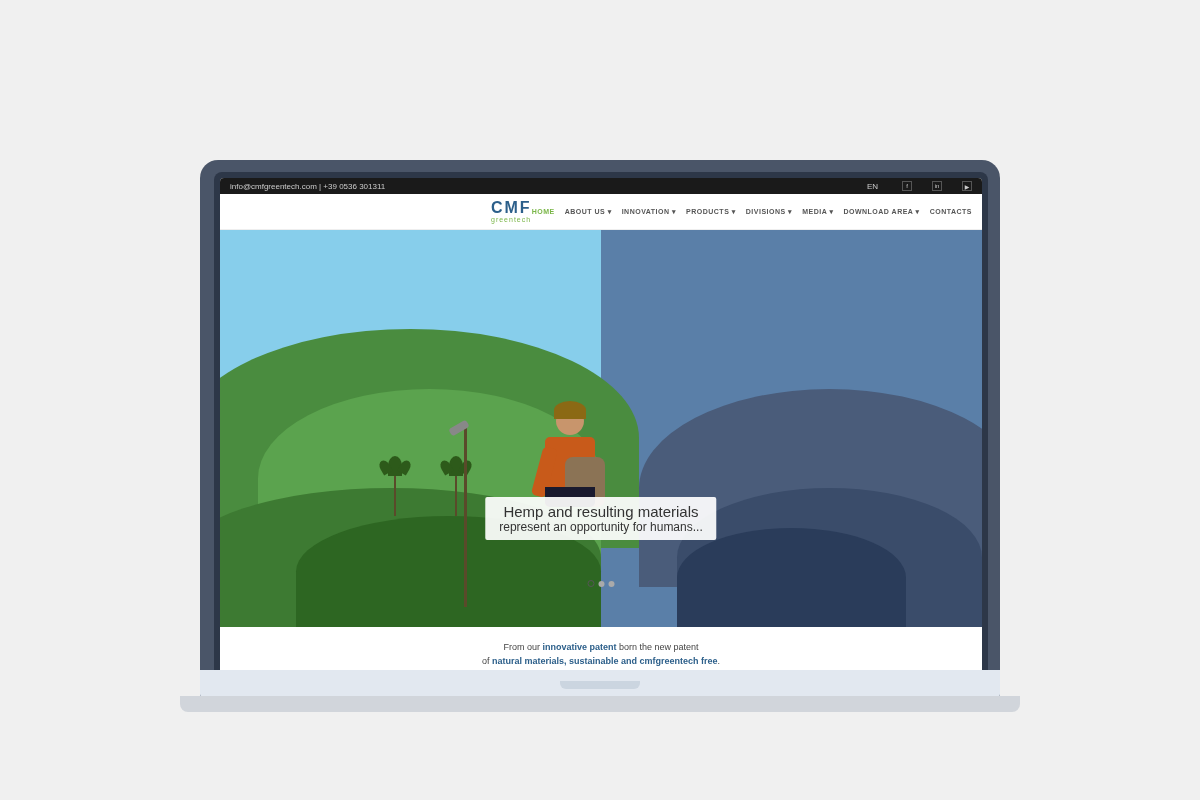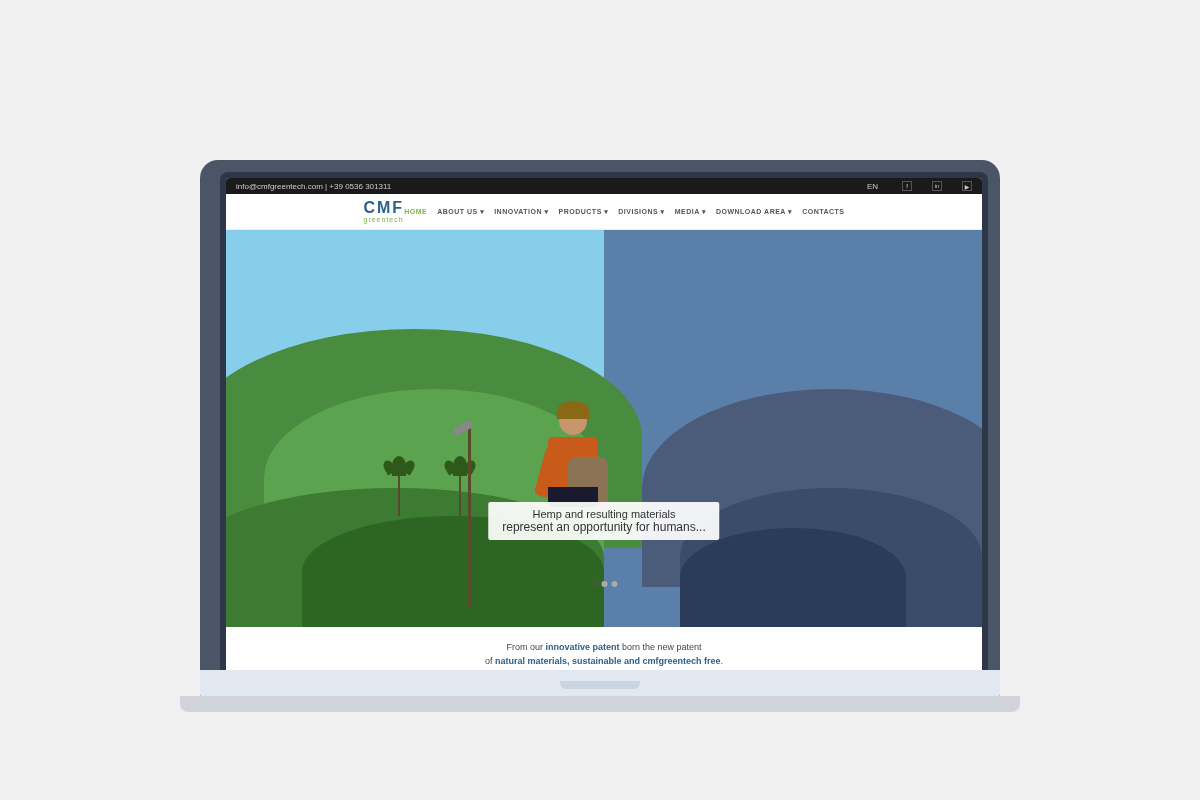--- a/index.html
+++ b/index.html
@@ -19,21 +19,21 @@
     }
 
     .laptop-body {
       position: absolute;
       top: 60px;
       left: 30px;
       right: 30px;
       bottom: 0;
       background: #4a5568;
       border-radius: 18px 18px 0 0;
-      padding: 12px 12px 0 20px;
+      padding: 12px 12px 0 14px;
     }
 
     .laptop-screen-border {
       width: 100%;
       height: calc(100% - 12px);
       background: #2d3748;
       border-radius: 8px 8px 0 0;
       padding: 6px;
       overflow: hidden;
     }
@@ -97,21 +97,21 @@
       border: 1px solid #555;
       display: flex; align-items: center; justify-content: center;
       font-size: 6px; color: #ccc;
     }
 
     .nav-bar {
       background: white;
       padding: 6px 10px;
       display: flex;
       align-items: center;
-      justify-content: center;
+      justify-content: flex-end;
       border-bottom: 1px solid #eee;
       flex-shrink: 0;
     }
 
     .logo {
       display: flex;
       flex-direction: column;
       line-height: 1;
     }
 
@@ -364,21 +364,21 @@
       left: 50%;
       transform: translateX(-50%);
       background: rgba(255,255,255,0.92);
       padding: 6px 14px;
       border-radius: 2px;
       text-align: center;
       min-width: 180px;
     }
 
     .hero-text-line1 {
-      font-size: 11px;
+      font-size: 15px;
       color: #333;
     }
 
     .hero-text-line2 {
       font-size: 12px;
       color: #333;
     }
 
     
     .slider-dots {

